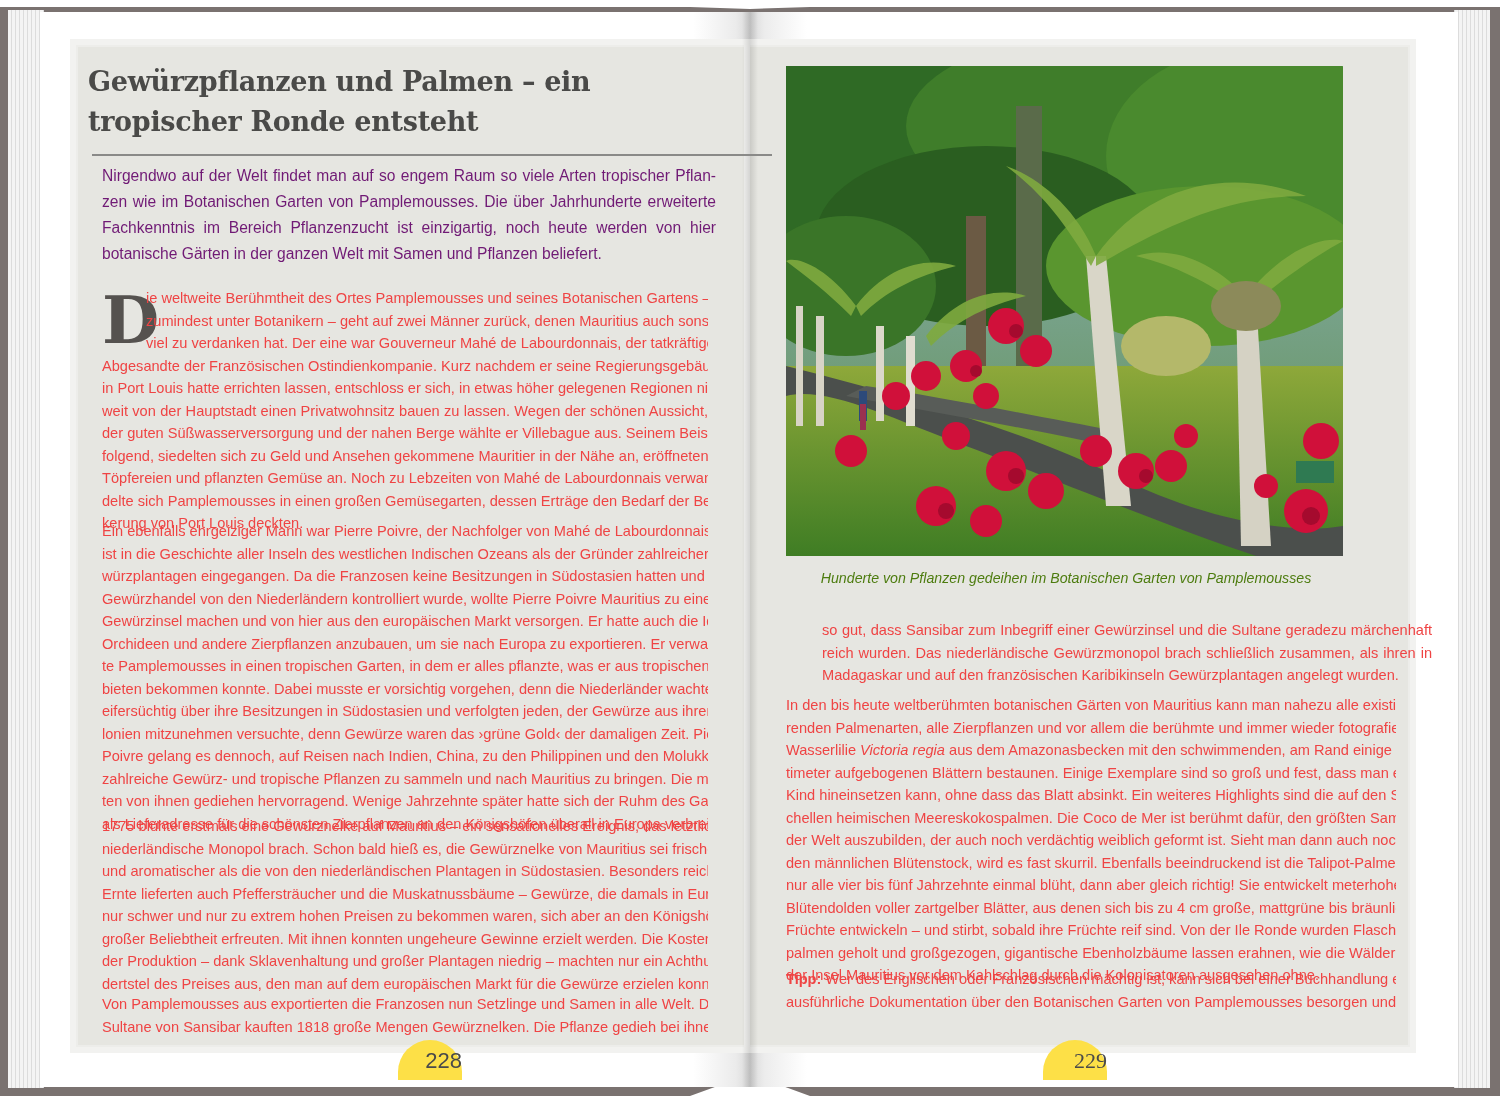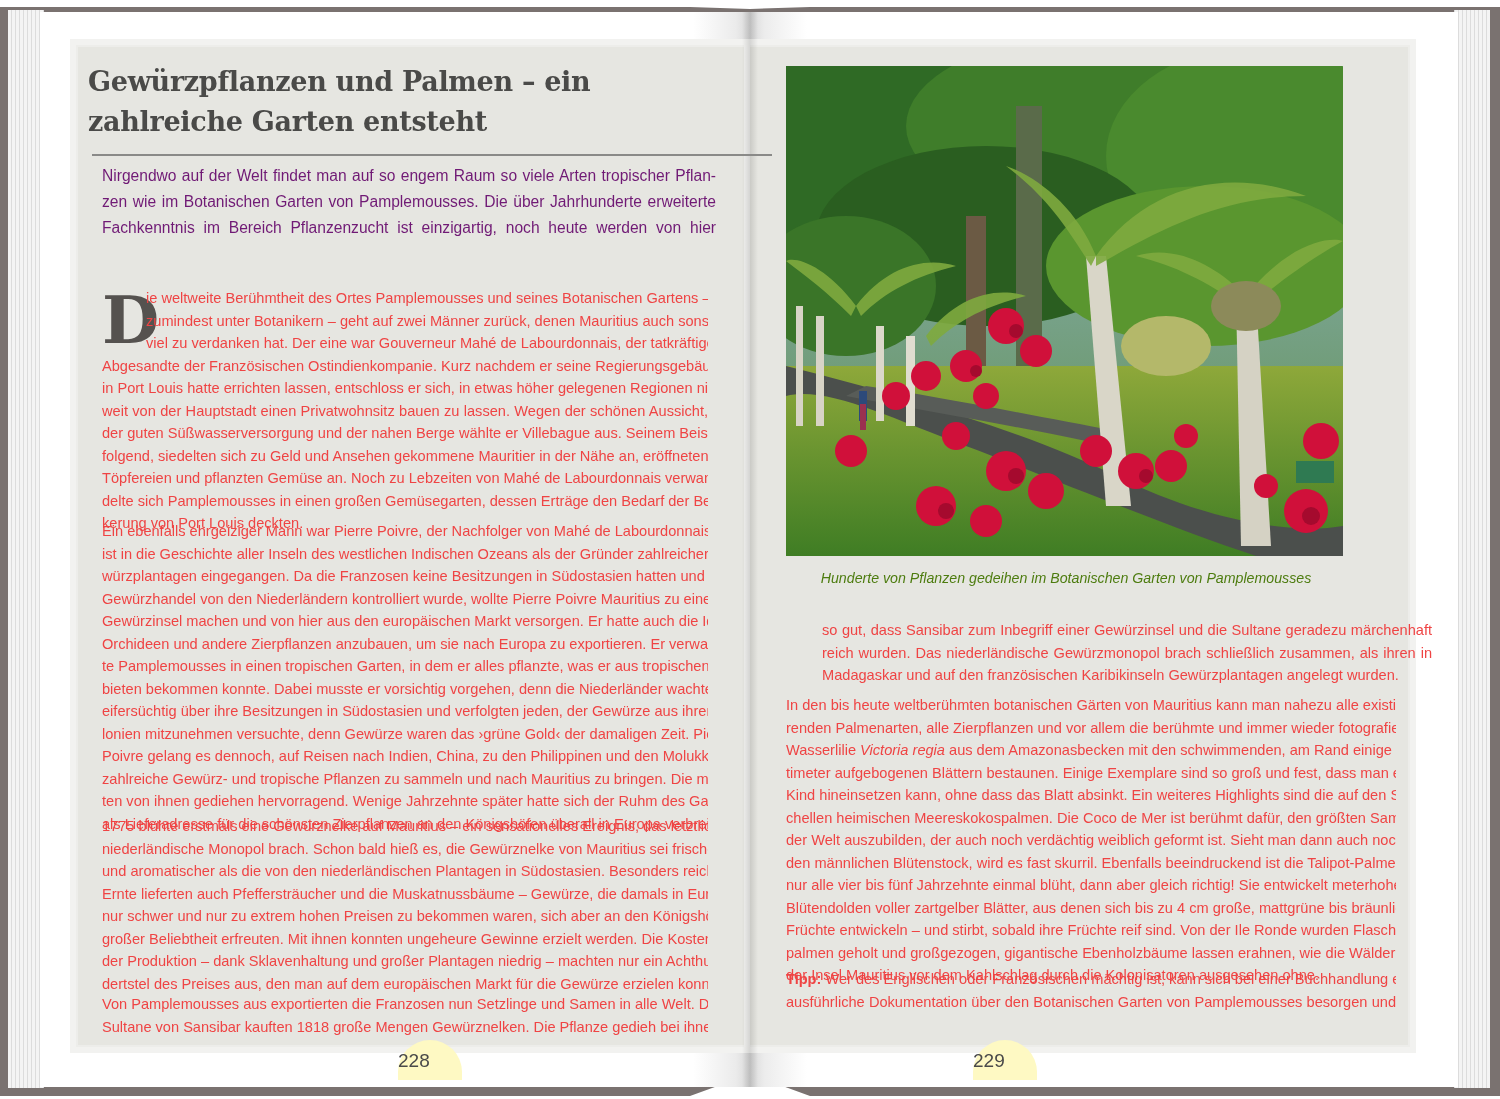--- a/index.html
+++ b/index.html
@@ -81,51 +81,52 @@
     font-family: "Liberation Sans", sans-serif; font-style: italic; font-size: 14.2px; color: #4d7c0f;
   }
   .r1 { left: 786px; top: 619px; width: 610px; margin-left: 36px; }
   .r2 { left: 786px; top: 694px; width: 610px; }
   .r3 { left: 786px; top: 968px; width: 610px; }
   .tip-label { font-weight: bold; }
   .it { font-style: italic; }
 
   .pagenum {
     position: absolute; top: 1040px; width: 64px; height: 40px; border-radius: 32px 32px 0 0;
-    background: #fef9c3; text-align: left; font-family: "Liberation Sans", sans-serif;
-    font-size: 19px; line-height: 42px; color: #4a4a4a;
+    background: #fde047; text-align: right; font-family: "Liberation Sans", sans-serif;
+    font-size: 22px; line-height: 42px; color: #4a4a4a;
   }
   .pagenum.left { left: 398px; }
-  .pagenum.right { left: 973px; }
+  .pagenum.right { left: 1043px; font-family: Liberation Serif, serif; }
 </style>
 </head>
 <body>
 
 <div class="cover"></div>
 <div class="stack-left"></div>
 <div class="stack-right"></div>
 
 <div class="page left">
   <div class="frame"></div>
 </div>
 <div class="page right">
   <div class="frame"></div>
 </div>
 <div class="spine-shadow"></div>
 
 <h1 class="title">
   <span style="display:block">Gewürzpflanzen und Palmen – ein</span>
-  <span style="display:block">zahlreiche Garten entsteht</span>
+  <span style="display:block">tropischer Ronde entsteht</span>
 </h1>
 <div class="title-rule"></div>
 
 <div class="text lead">
   <span class="ln">Nirgendwo auf der Welt findet man auf so engem Raum so viele Arten tropischer Pflan-</span>
   <span class="ln">zen wie im Botanischen Garten von Pamplemousses. Die über Jahrhunderte erweiterte</span>
   <span class="ln">Fachkenntnis im Bereich Pflanzenzucht ist einzigartig, noch heute werden von hier</span>
+  <span class="ln last">botanische Gärten in der ganzen Welt mit Samen und Pflanzen beliefert.</span>
 </div>
 
 <div class="dropcap">D</div>
 <div class="text p1">
   <span class="ln indent">ie weltweite Berühmtheit des Ortes Pamplemousses und seines Botanischen Gartens –</span>
   <span class="ln indent">zumindest unter Botanikern – geht auf zwei Männer zurück, denen Mauritius auch sonst</span>
   <span class="ln indent">viel zu verdanken hat. Der eine war Gouverneur Mahé de Labourdonnais, der tatkräftige</span>
   <span class="ln">Abgesandte der Französischen Ostindienkompanie. Kurz nachdem er seine Regierungsgebäude</span>
   <span class="ln">in Port Louis hatte errichten lassen, entschloss er sich, in etwas höher gelegenen Regionen nicht</span>
   <span class="ln">weit von der Hauptstadt einen Privatwohnsitz bauen zu lassen. Wegen der schönen Aussicht,</span>

